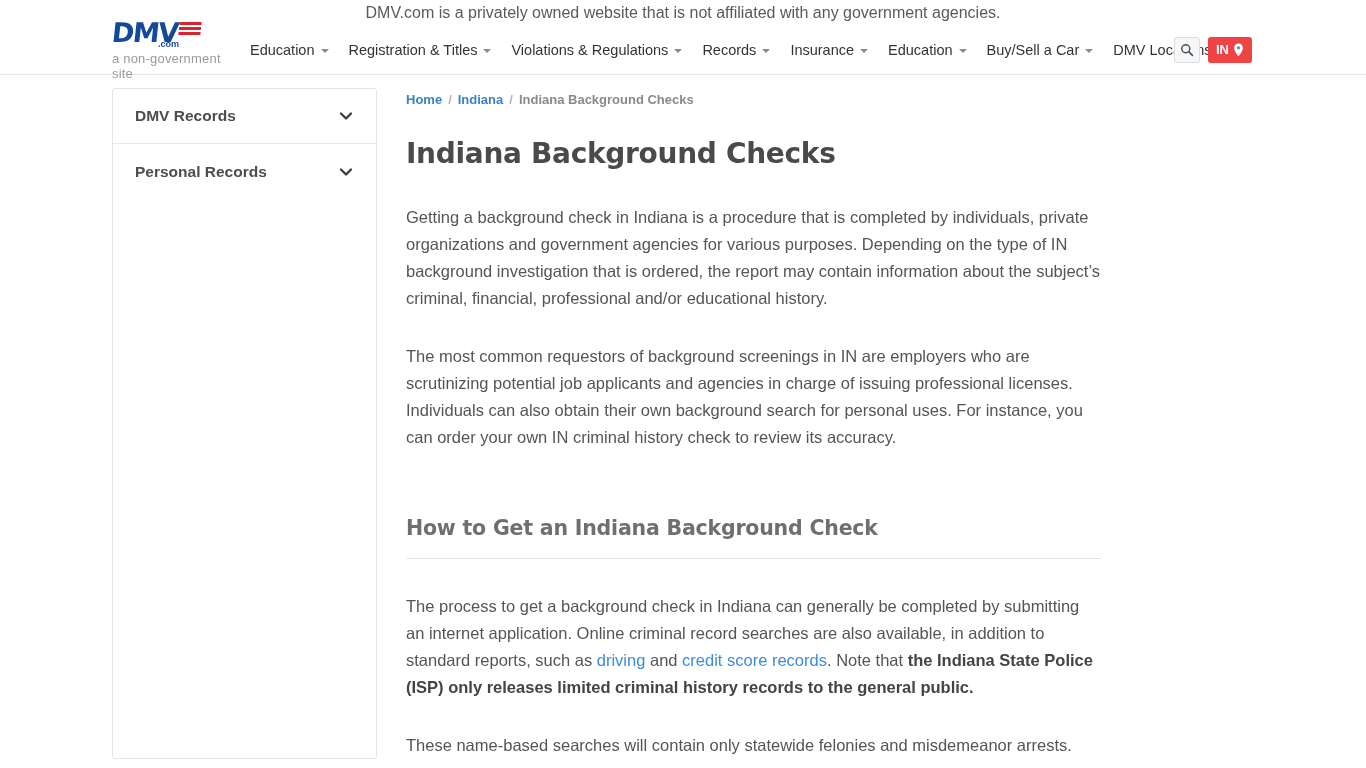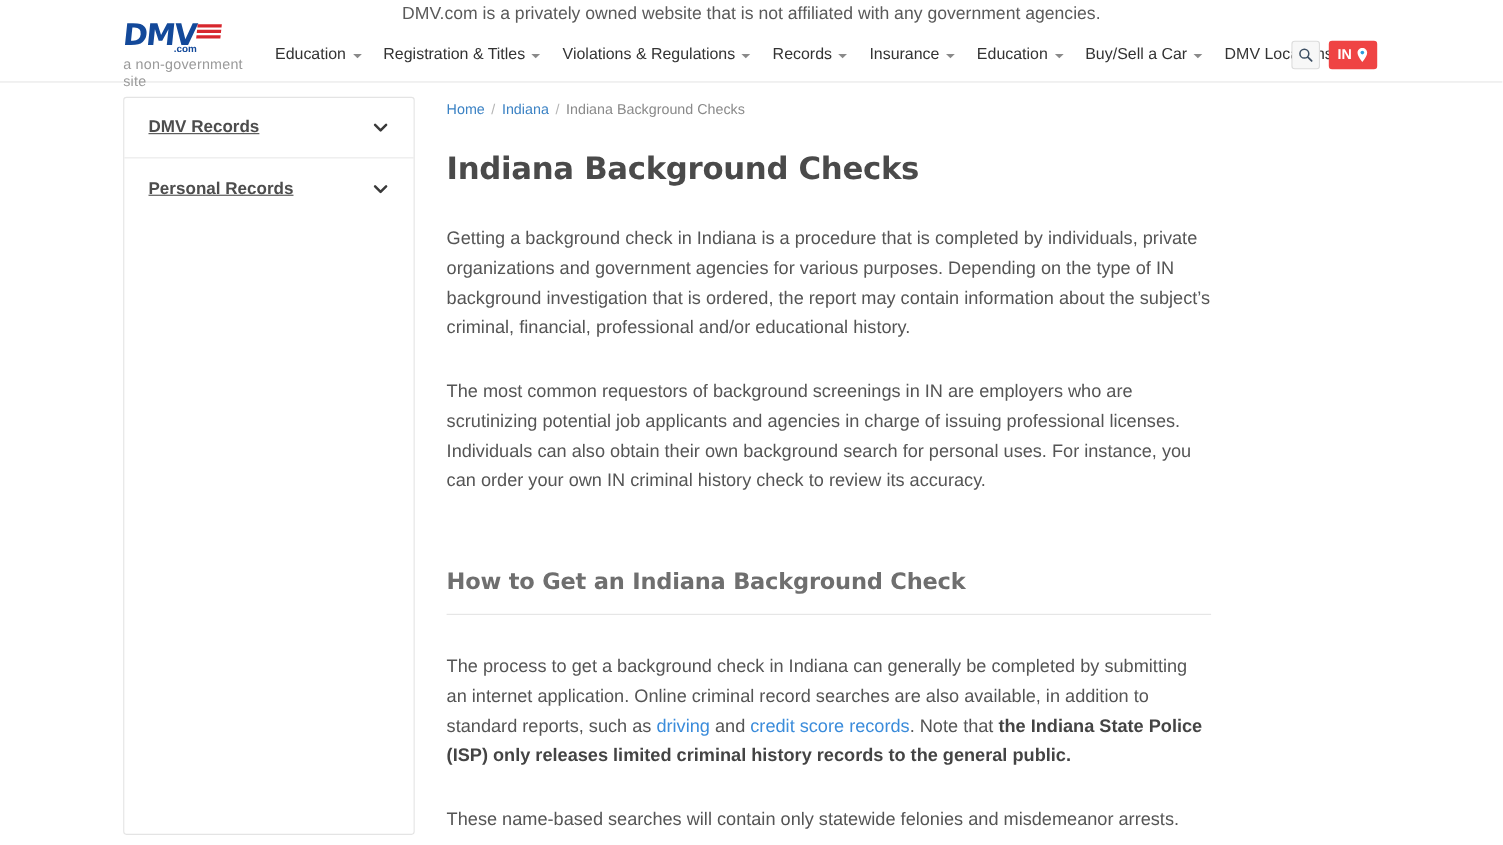--- a/index.html
+++ b/index.html
@@ -165,21 +165,20 @@
     justify-content: space-between;
     padding: 0 22px 0 22px;
     border-bottom: 1px solid #e8e8e8;
     cursor: pointer;
   }
   .acc-item:last-child { border-bottom: none; }
   .acc-label {
     font-size: 15.5px;
     font-weight: 700;
     color: #4d4d4d;
-    text-decoration: underline;
   }
   .chev {
     width: 16px; height: 16px;
     display: block;
   }
 
   .content {
     flex: 1;
     margin-left: 29px;
     padding-right: 60px;
@@ -187,20 +186,21 @@
   }
 
   .breadcrumb {
     font-size: 13px;
     color: #888888;
     margin-top: 4px;
     margin-bottom: 0;
     display: flex;
     gap: 6px;
     align-items: center;
+    font-weight: bold;
   }
   .breadcrumb a {
     color: #3b82c4;
     text-decoration: none;
     cursor: pointer;
   }
   .breadcrumb .sep { color: #b5b5b5; }
   .breadcrumb .current { color: #8a8a8a; }
 
   h1.page-title {

